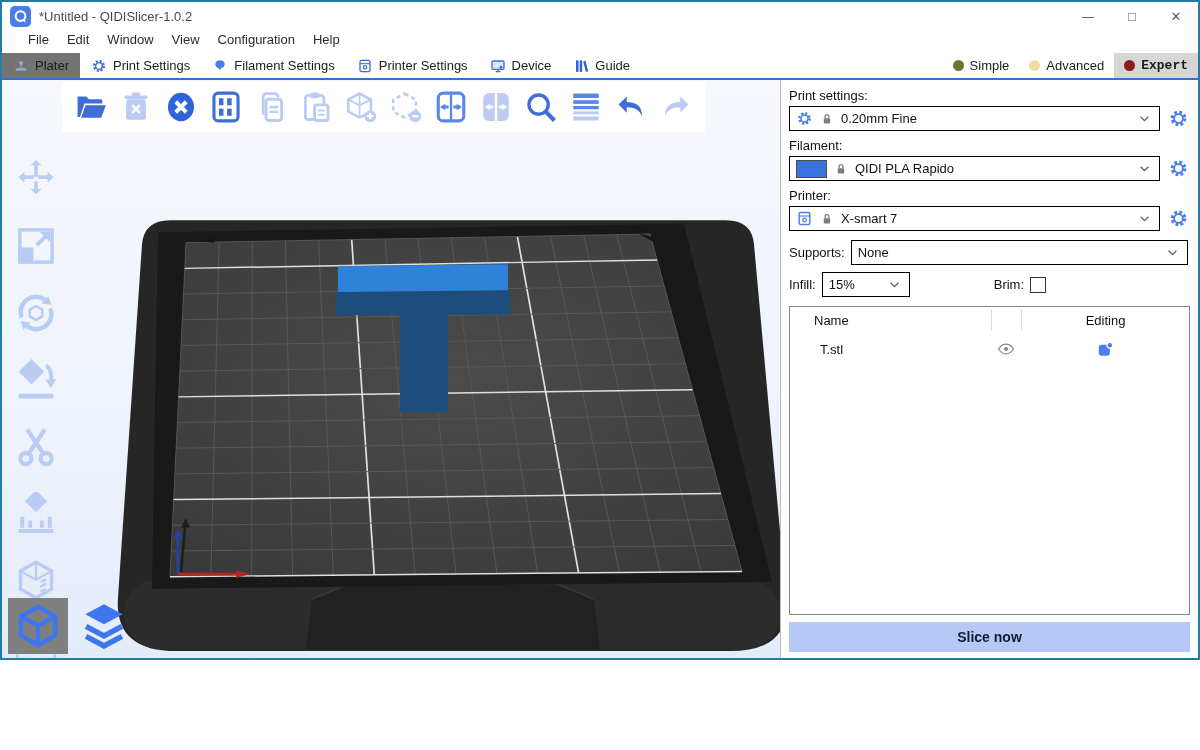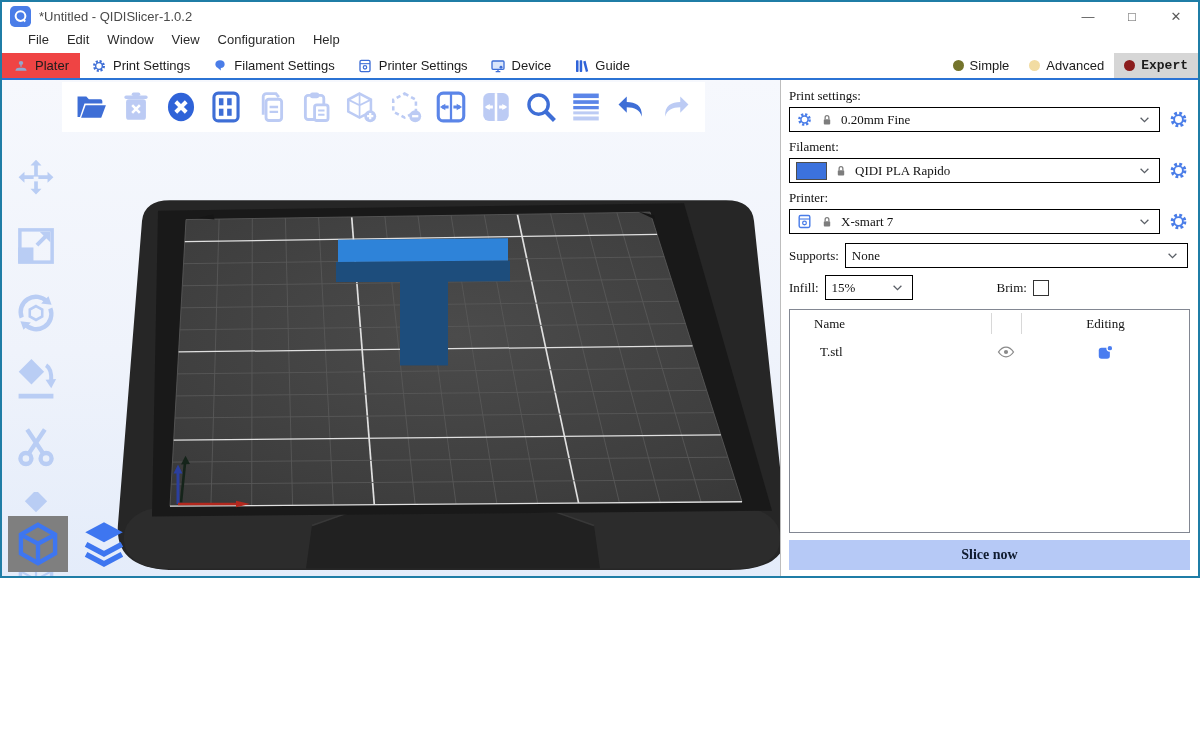--- a/index.html
+++ b/index.html
@@ -1,47 +1,47 @@
 <!DOCTYPE html>
 <html><head>
 <meta charset="utf-8">
 <style>
   * { margin:0; padding:0; box-sizing:border-box; }
   html,body { width:1200px; height:750px; overflow:hidden; background:#fff;
     font-family:"Liberation Sans", sans-serif; }
-  .window { width:1200px; height:578px; border:2px solid #1f7da6; background:#fff;
+  .window { width:1200px; height:660px; border:2px solid #1f7da6; background:#fff;
     display:flex; flex-direction:column; }
 
   
   .titlebar { height:28px; display:flex; align-items:center; padding:0 0 0 8px; background:#fff; flex:0 0 auto; }
   .app-logo { width:21px; height:21px; margin-right:8px; flex:0 0 auto; }
   .title-text { font-size:13px; color:#4a4a4a; flex:1 1 auto; }
   .win-controls { display:flex; height:100%; }
   .win-btn { width:44px; height:100%; display:flex; align-items:center; justify-content:center;
     color:#5a5a5a; font-size:13px; cursor:default; }
 
   
   .menubar { height:23px; display:flex; align-items:flex-start; padding-left:17px; flex:0 0 auto; }
   .menu-item { font-size:13px; color:#2a2a2a; padding:2px 9px; }
 
   
   .tabbar { height:27px; display:flex; align-items:stretch; border-bottom:2px solid #2b73d4; flex:0 0 auto; }
   .tab { display:flex; align-items:center; gap:6px; padding:0 11px; font-size:13px; color:#1c1c1c; }
-  .tab.active { background:#ef4444; }
+  .tab.active { background:#737373; }
   .tab .ticon { width:16px; height:16px; flex:0 0 auto; }
   .modes { margin-left:auto; display:flex; align-items:stretch; }
   .mode { display:flex; align-items:center; gap:6px; padding:0 10px; font-size:13px; color:#1c1c1c; }
   .mode.active { background:#d6d6d6; font-weight:bold;font-family:Liberation Mono, monospace; }
   .dot { width:11px; height:11px; border-radius:50%; }
   .dot-simple { background:#74742c; }
   .dot-advanced { background:#f2dca2; }
   .dot-expert { background:#8c1d1d; }
 
   
-  .main { flex:1 1 auto; display:flex; min-height:0;font-family:Liberation Serif, serif; }
+  .main { flex:1 1 auto; display:flex; min-height:0; }
   .viewport { flex:1 1 auto; position:relative; min-width:0; overflow:hidden;
     background:linear-gradient(180deg,#f6f8fd 0%, #eff3fb 55%, #e4ecfa 100%); }
   .scene { position:absolute; left:0; top:0; width:100%; height:100%; }
 
   
   .topbar { position:absolute; left:60px; top:2px; height:50px; background:#fff;
     display:flex; align-items:center; gap:7px; padding:0 10px; }
   .tbtn { width:38px; height:38px; display:flex; align-items:center; justify-content:center; }
   .tbtn svg { width:34px; height:34px; }
 

